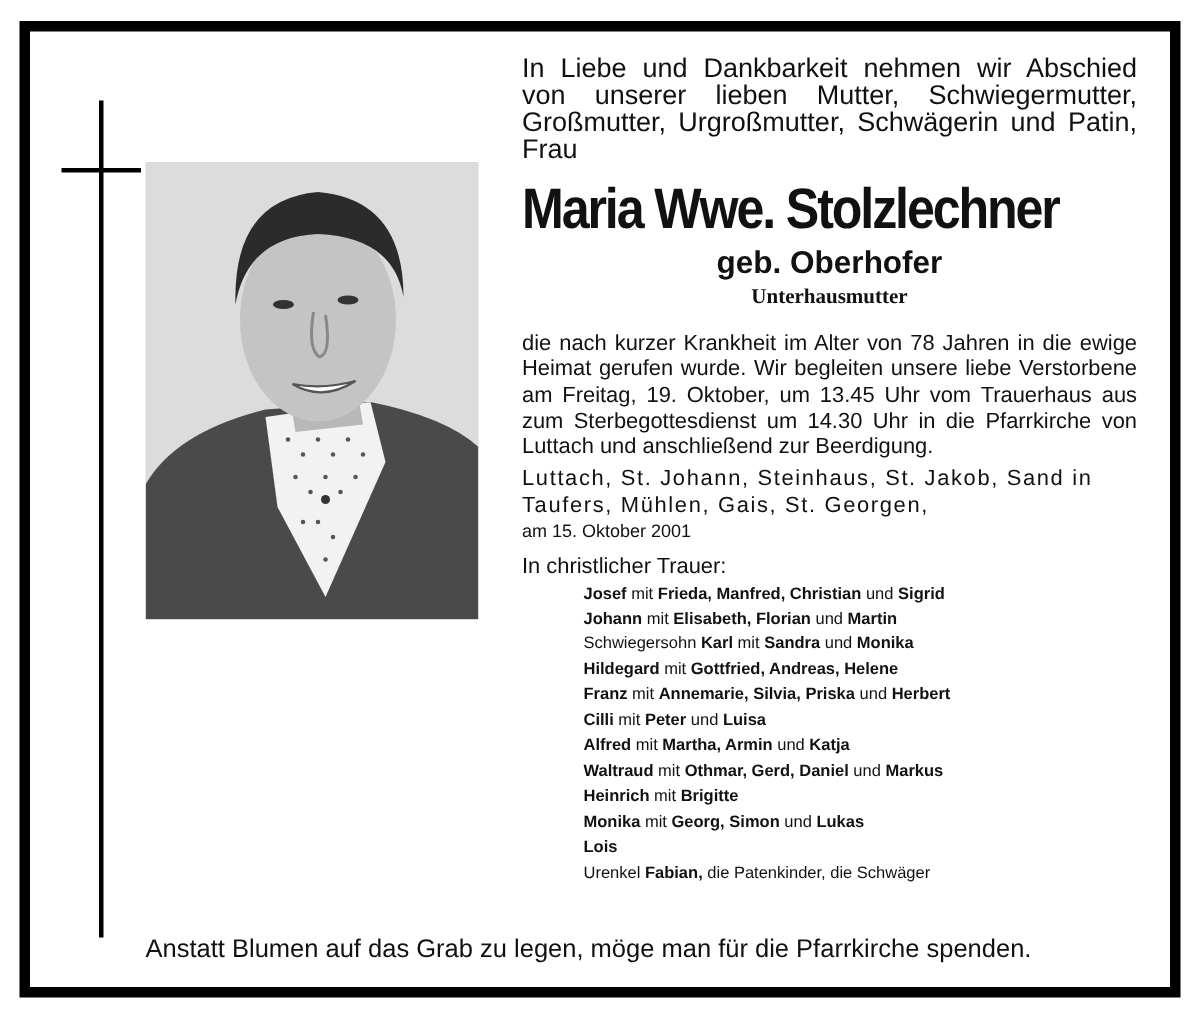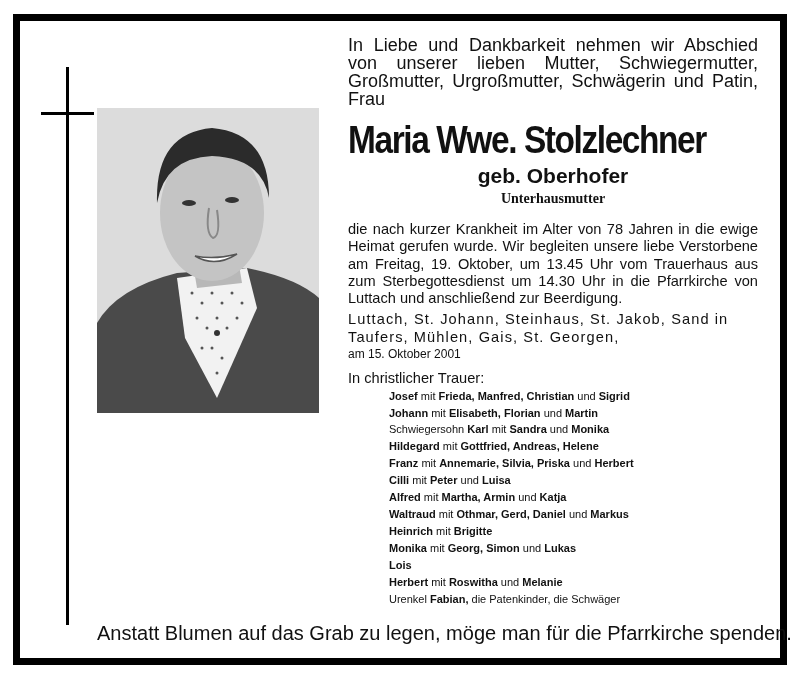--- a/index.html
+++ b/index.html
@@ -13,21 +13,21 @@
     .intro { font-size: 18px; line-height: 18px; text-align: justify; margin: 0; }
     .name { font-family: "Liberation Sans", sans-serif; font-weight: bold; font-size: 38px; line-height: 40px; letter-spacing: -1.6px; transform: scaleX(0.88); transform-origin: left top; white-space: nowrap; margin-top: 12px; }
     .maiden { text-align: center; font-weight: bold; font-size: 21px; line-height: 24px; margin-top: 4px; }
     .title { text-align: center; font-weight: bold; font-size: 14px; line-height: 17px; margin-top: 2px; font-family: Liberation Serif, serif; }
     .body-text { font-size: 14.6px; line-height: 17.3px; text-align: justify; margin-top: 14px; }
     .places { font-size: 14.6px; line-height: 17.3px; letter-spacing: 1.1px; margin-top: 4px; }
     .date { font-size: 12px; line-height: 17.3px; }
     .mourning-intro { font-size: 14.6px; line-height: 17.3px; margin-top: 7px; }
     .family-line { font-size: 11px; line-height: 16.9px; white-space: nowrap; margin-left: 41px; }
     .family-line b { font-weight: bold; }
-    .footer-note { position: absolute; left: 97px; top: 624px; font-size: 20px; line-height: 18px; white-space: nowrap; }
+    .footer-note { position: absolute; left: 97px; top: 624px; font-size: 17px; line-height: 18px; white-space: nowrap; }
   </style>
 </head>
 <body>
 
 <div class="frame"></div>
 
 <div class="cross-v"></div>
 <div class="cross-h"></div>
 
 <div class="photo">
@@ -85,18 +85,17 @@
       <div class="family-line"><b>Johann</b><span> mit </span><b>Elisabeth, Florian</b><span> und </span><b>Martin</b></div>
       <div class="family-line"><span>Schwiegersohn </span><b>Karl</b><span> mit </span><b>Sandra</b><span> und </span><b>Monika</b></div>
       <div class="family-line"><b>Hildegard</b><span> mit </span><b>Gottfried, Andreas, Helene</b></div>
       <div class="family-line"><b>Franz</b><span> mit </span><b>Annemarie, Silvia, Priska</b><span> und </span><b>Herbert</b></div>
       <div class="family-line"><b>Cilli</b><span> mit </span><b>Peter</b><span> und </span><b>Luisa</b></div>
       <div class="family-line"><b>Alfred</b><span> mit </span><b>Martha, Armin</b><span> und </span><b>Katja</b></div>
       <div class="family-line"><b>Waltraud</b><span> mit </span><b>Othmar, Gerd, Daniel</b><span> und </span><b>Markus</b></div>
       <div class="family-line"><b>Heinrich</b><span> mit </span><b>Brigitte</b></div>
       <div class="family-line"><b>Monika</b><span> mit </span><b>Georg, Simon</b><span> und </span><b>Lukas</b></div>
       <div class="family-line"><b>Lois</b></div>
-      <div class="family-line"><b>Herbert</b><span> mit </span><b>Roswitha</b><span> und </span><b>Melanie</b></div>
       <div class="family-line"><span>Urenkel </span><b>Fabian,</b><span> die Patenkinder, die Schwäger</span></div>
     </div>
 </div>
 
 <div class="footer-note">Anstatt Blumen auf das Grab zu legen, möge man für die Pfarrkirche spenden.</div>
 
 </body></html>

